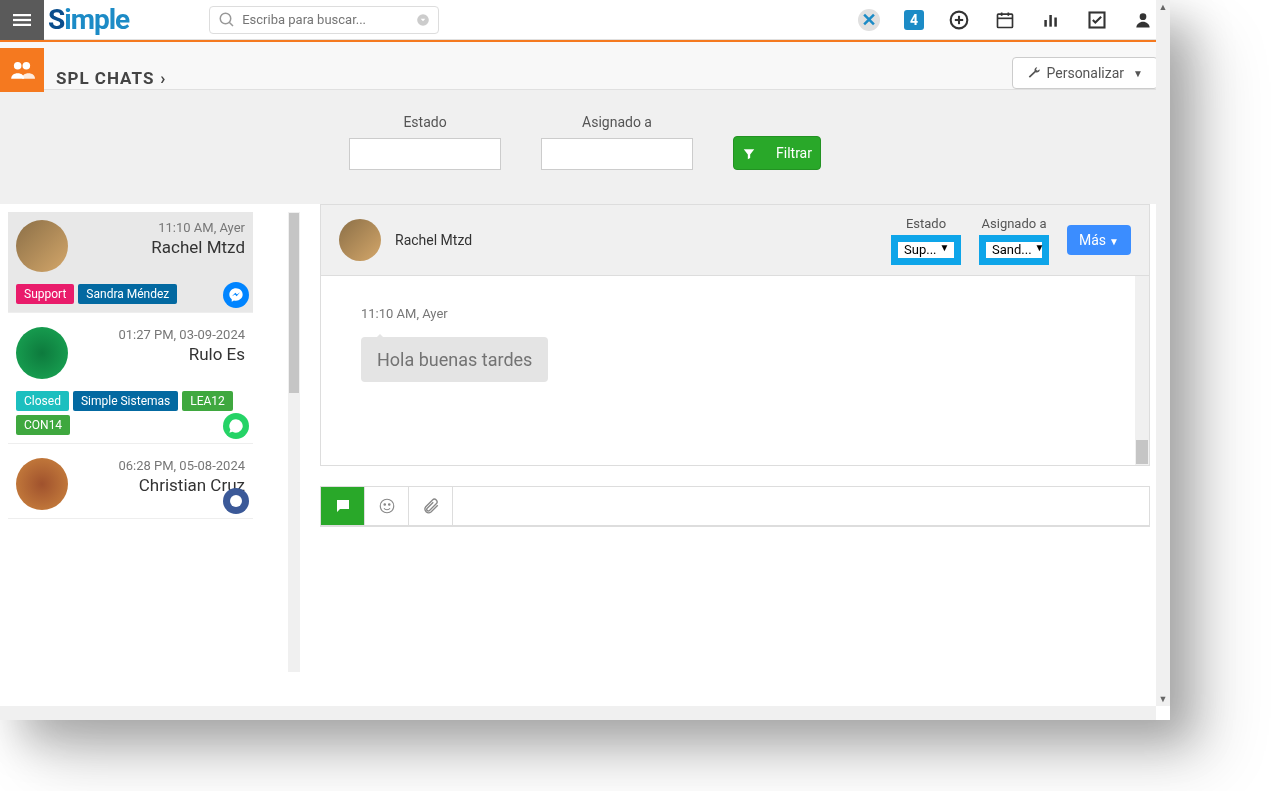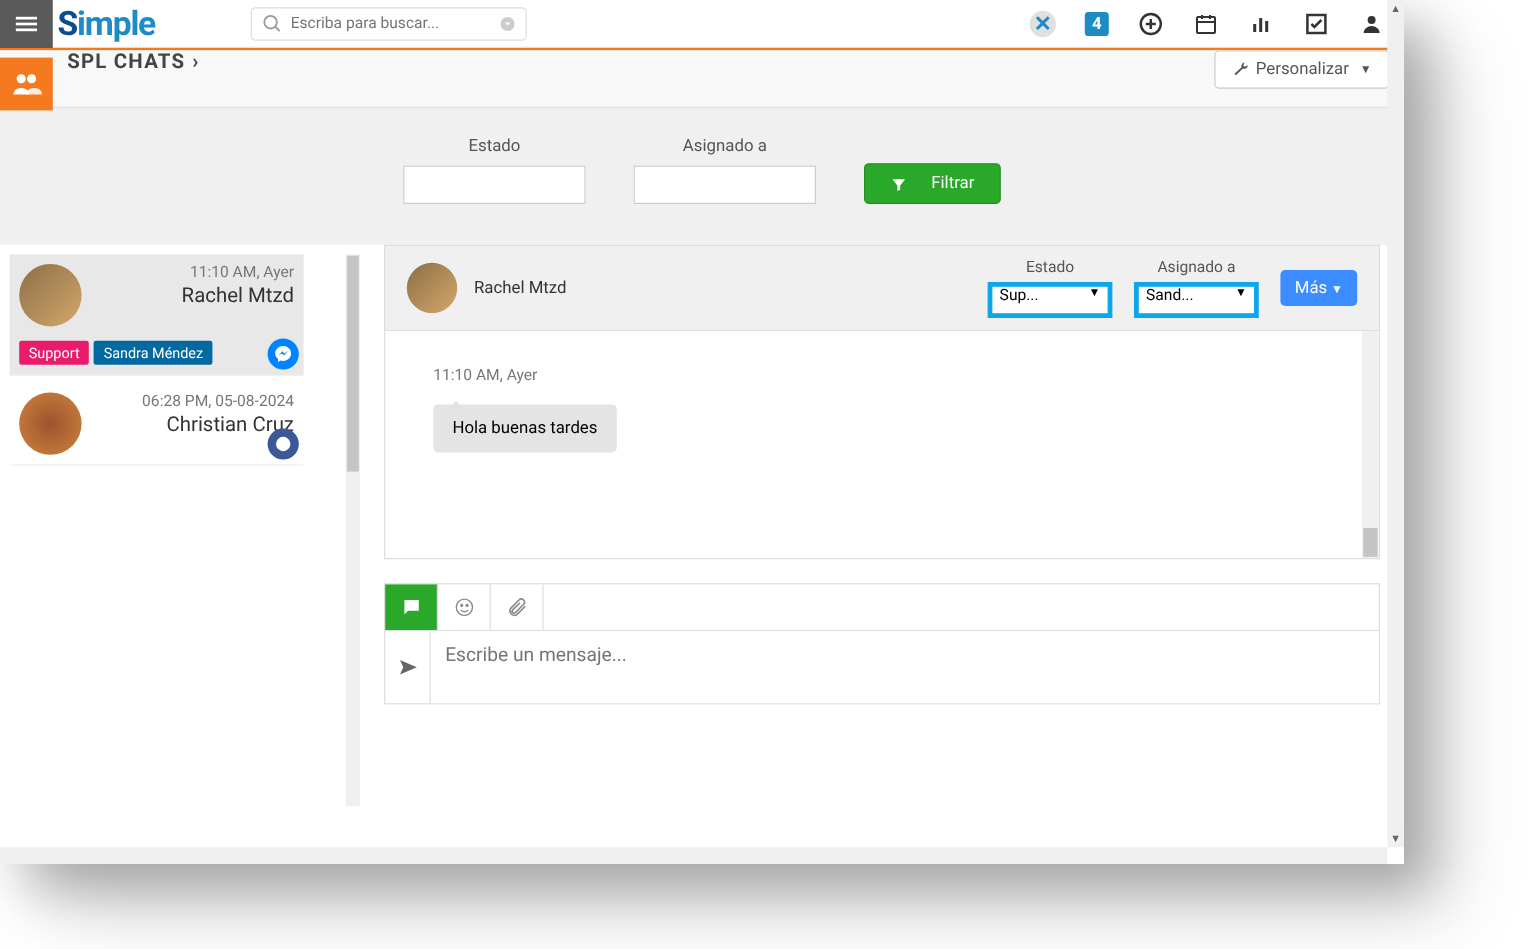--- a/index.html
+++ b/index.html
@@ -8,29 +8,29 @@
 .topbar{display:flex;align-items:center;height:40px;border-bottom:1px solid #e0e0e0;position:relative}
 .hamburger{width:44px;height:40px;background:#5a5a5a;display:flex;align-items:center;justify-content:center;color:#fff;cursor:pointer}
 .logo{font-size:28px;font-weight:700;color:#1c8bc6;letter-spacing:-1px;margin-left:4px;display:flex;align-items:center}
 .logo .blue{color:#0a4d8c}
 .search-box{margin-left:80px;width:230px;height:28px;border:1px solid #ddd;border-radius:4px;display:flex;align-items:center;padding:0 8px;color:#999;background:#fff}
 .search-box input{border:none;outline:none;flex:1;font-size:13px;margin-left:6px;color:#666}
 .top-icons{position:absolute;right:16px;display:flex;gap:24px;align-items:center}
 .top-icon{width:22px;height:22px;display:flex;align-items:center;justify-content:center;cursor:pointer;color:#555;font-size:18px}
 .orange-line{height:2px;background:#f5791f}
 .sidebar-badge{position:absolute;left:0;top:48px;width:44px;height:44px;background:#f5791f;display:flex;align-items:center;justify-content:center;color:#fff}
-.page-header{display:flex;align-items:flex-start;justify-content:space-between;height:48px;padding:0 12px 0 56px;border-bottom:1px solid #e0e0e0;background:#f8f8f8}
+.page-header{display:flex;align-items:flex-end;justify-content:space-between;height:48px;padding:0 12px 0 56px;border-bottom:1px solid #e0e0e0;background:#f8f8f8}
 .page-title{font-size:17px;font-weight:700;letter-spacing:1px;color:#444;font-family:"Arial Narrow",Arial}
 .header-buttons{display:flex;gap:10px}
 .btn{border:1px solid #ccc;background:#fff;padding:7px 14px;border-radius:4px;font-size:14px;color:#555;cursor:pointer;display:flex;align-items:center;gap:6px}
 .filter-area{background:#f0f0f0;padding:24px 0 34px;display:flex;justify-content:center;gap:40px;align-items:end}
 .filter-group{display:flex;flex-direction:column;align-items:center;gap:8px}
 .filter-label{font-size:14px;color:#555}
 .filter-input{width:152px;height:32px;border:1px solid #ccc;background:#fff}
-.btn-green{background:#29a829;color:#fff;border:1px solid #239223;padding:8px 21px;border-radius:4px;font-size:14px;cursor:pointer;display:flex;align-items:flex-end;gap:20px}
+.btn-green{background:#29a829;color:#fff;border:1px solid #239223;padding:8px 8px;border-radius:4px;font-size:14px;cursor:pointer;display:flex;align-items:flex-end;gap:20px}
 .main-area{display:flex;height:480px}
 .chat-list-wrap{width:300px;padding:8px;position:relative;background:#fff}
 .chat-list{width:245px;display:flex;flex-direction:column;gap:6px}
 .scrollbar-v{position:absolute;right:0;top:8px;width:12px;height:460px;background:#f0f0f0}
 .scrollbar-thumb{width:10px;height:180px;background:#c5c5c5;margin:1px}
 .chat-item{background:#fff;border-bottom:1px solid #eee;padding:8px;position:relative}
 .chat-item.selected{background:#e8e8e8}
 .chat-top{display:flex;gap:10px}
 .avatar{width:52px;height:52px;border-radius:50%;background:linear-gradient(135deg,#8b6f47,#d4a76a)}
 .avatar.green{background:radial-gradient(circle,#0d7a3d,#1aa855)}
@@ -50,27 +50,27 @@
 .channel-icon.messenger{background:#0084ff}
 .channel-icon.whatsapp{background:#25d366}
 .channel-icon.blue{background:#3b5998}
 .chat-detail{flex:1;padding:0 20px}
 .detail-header{background:#f0f0f0;padding:14px 18px;border:1px solid #ddd;display:flex;align-items:center;gap:14px;position:relative}
 .detail-avatar{width:42px;height:42px;border-radius:50%;background:linear-gradient(135deg,#8b6f47,#d4a76a)}
 .detail-name{font-size:14px;color:#333}
 .detail-controls{position:absolute;right:18px;display:flex;gap:18px;align-items:center}
 .ctrl-group{display:flex;flex-direction:column;align-items:center;gap:4px}
 .ctrl-label{font-size:13px;color:#555}
-.ctrl-select{width:104px;height:30px;border:4px solid #0ea5e9;background:#fff;font-size:13px;padding:0 6px;display:flex;align-items:flex-start;justify-content:space-between}
+.ctrl-select{width:70px;height:30px;border:7px solid #0ea5e9;background:#fff;font-size:13px;padding:0 6px;display:flex;align-items:flex-start;justify-content:space-between}
 .btn-blue{background:#3b8dff;color:#fff;border:none;padding:7px 12px;border-radius:4px;font-size:14px;cursor:pointer}
 .messages-area{border:1px solid #ddd;border-top:none;height:190px;padding:30px 40px;position:relative;background:#fff}
 .msg-scroll{position:absolute;right:0;top:0;width:14px;height:100%;background:#f0f0f0}
 .msg-scroll-thumb{position:absolute;bottom:1px;width:12px;height:24px;background:#c5c5c5;left:1px}
 .msg-time{font-size:13px;color:#777;margin-bottom:16px}
-.msg-bubble{display:inline-block;background:#e4e4e4;padding:12px 16px;border-radius:4px;font-size:14px;color:#000000;position:relative}
+.msg-bubble{display:inline-block;background:#e4e4e4;padding:12px 16px;border-radius:4px;font-size:18px;color:#737373;position:relative}
 .msg-bubble::before{content:"";position:absolute;top:-8px;left:14px;border:5px solid transparent;border-bottom-color:#e4e4e4}
 .compose-area{margin-top:20px;border:1px solid #ddd}
 .compose-tabs{display:flex;border-bottom:1px solid #ddd}
 .compose-tab{width:44px;height:38px;border-right:1px solid #ddd;display:flex;align-items:center;justify-content:center;cursor:pointer;color:#888}
 .compose-tab.active{background:#29a829;color:#fff}
 .compose-body{display:flex}
 .send-btn{width:38px;display:flex;align-items:center;justify-content:center;color:#666;border-right:1px solid #ddd;cursor:pointer}
 .compose-input{flex:1;padding:10px 12px;border:none;outline:none;font-size:16px;color:#999;resize:none;height:60px}
 .icon-svg{width:18px;height:18px}
 .caret{font-size:10px;margin-left:3px}
@@ -203,20 +203,40 @@
               <span class="tag gray">Sandra Méndez</span>
             </div>
             <div class="channel-icon messenger">
               <svg width="16" height="16" viewBox="0 0 24 24" fill="#fff">
                 <path d="M12 2C6.5 2 2 6.1 2 11.2c0 2.9 1.4 5.4 3.6 7.1V22l3.3-1.8c1 .3 2 .4 3.1.4 5.5 0 10-4.1 10-9.2S17.5 2 12 2zm1 12l-2.5-2.7L6 14l5-5.3 2.5 2.7L18 8l-5 6z"></path>
               </svg>
             </div>
           </div>
           <div class="chat-item">
             <div class="chat-top">
+              <div class="avatar green"></div>
+              <div class="chat-meta">
+                <div class="chat-time">01:27 PM, 03-09-2024</div>
+                <div class="chat-name">Rulo Es</div>
+              </div>
+            </div>
+            <div class="tags">
+              <span class="tag teal">Closed</span>
+              <span class="tag gray">Simple Sistemas</span>
+              <span class="tag green">LEA12</span>
+              <span class="tag green">CON14</span>
+            </div>
+            <div class="channel-icon whatsapp">
+              <svg width="16" height="16" viewBox="0 0 24 24" fill="#fff">
+                <path d="M12 2a10 10 0 00-8.5 15.3L2 22l4.8-1.5A10 10 0 1012 2z"></path>
+              </svg>
+            </div>
+          </div>
+          <div class="chat-item">
+            <div class="chat-top">
               <div class="avatar brown"></div>
               <div class="chat-meta">
                 <div class="chat-time">06:28 PM, 05-08-2024</div>
                 <div class="chat-name">Christian Cruz</div>
               </div>
             </div>
             <div class="channel-icon blue">
               <svg width="16" height="16" viewBox="0 0 24 24" fill="#fff">
                 <circle cx="12" cy="12" r="9"></circle>
               </svg>
@@ -273,28 +293,20 @@
                 <circle cx="15" cy="10" r="1" fill="currentColor"></circle>
                 <path d="M8 15c1 1.5 2.5 2 4 2s3-.5 4-2"></path>
               </svg>
         </div>
         <div class="compose-tab">
           <svg width="18" height="18" viewBox="0 0 24 24" fill="none" stroke="currentColor" stroke-width="1.8">
                 <path d="M21 11l-9 9a5 5 0 01-7-7l9-9a3.5 3.5 0 015 5l-9 9a2 2 0 01-3-3l8-8"></path>
               </svg>
         </div>
       </div>
-      <div class="compose-body">
-        <div class="send-btn">
-          <svg width="16" height="16" viewBox="0 0 24 24" fill="currentColor">
-                <path d="M2 21l21-9L2 3l4 9-4 9z"></path>
-              </svg>
-        </div>
-        <textarea class="compose-input" placeholder="Escribe un mensaje..." style=""></textarea>
-      </div>
     </div>
   </div>
 </div>
 
 <div class="right-scroll">
   <div class="right-scroll-arrow" style="position:absolute;top:0">▲</div>
   <div class="right-scroll-arrow" style="position:absolute;bottom:0">▼</div>
 </div>
 <div class="bottom-scroll"></div>
 

